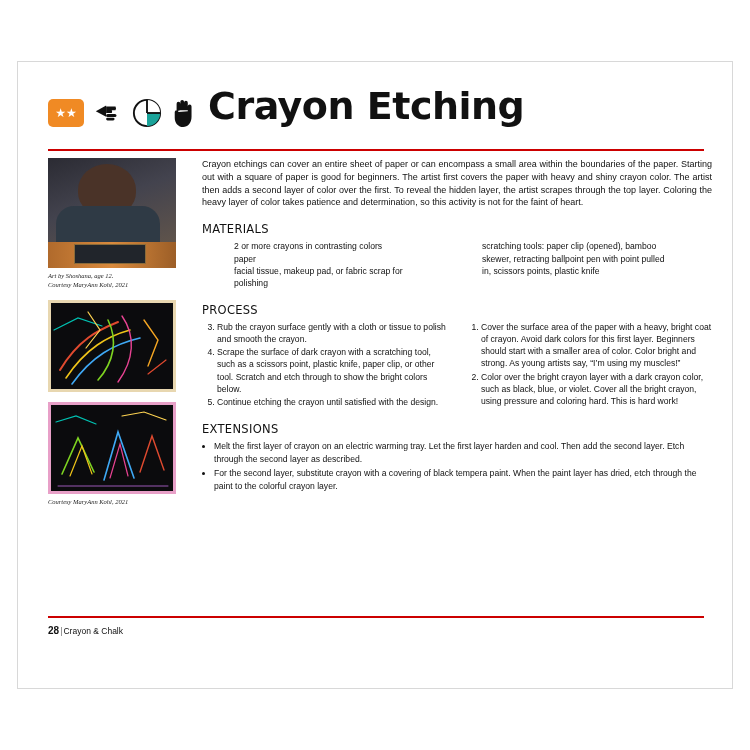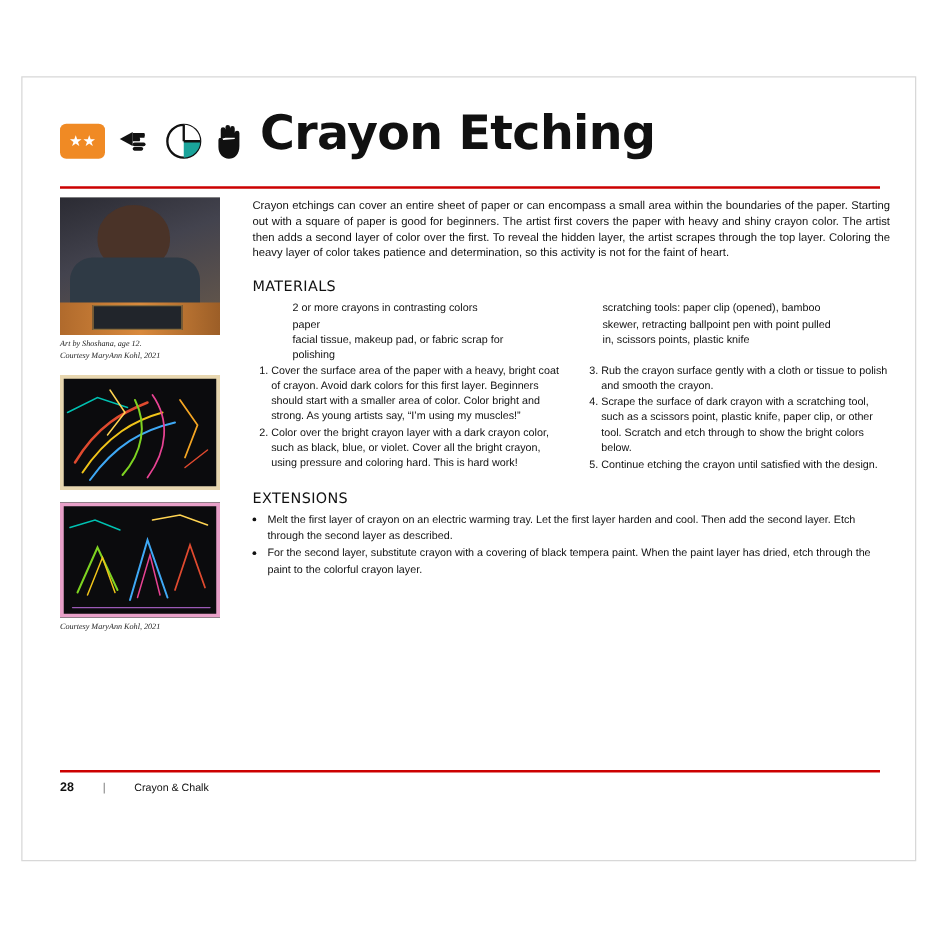--- a/index.html
+++ b/index.html
@@ -177,21 +177,21 @@
     width: 656px;
     height: 1.5px;
     background: #cc0000;
   }
   .footer {
     position: absolute;
     left: 0;
     top: 533px;
     display: flex;
     align-items: baseline;
-    gap: 23px;
+    gap: 1px;
   }
   .pg-num {
     font-size: 10px;
     font-weight: bold;
     color: #111;
   }
   .pg-sep { font-size: 9px; color: #777; }
   .pg-sect { font-size: 8.5px; color: #111; }
 
   
@@ -309,34 +309,35 @@
         <div class="two-col">
           <div class="mat-text" style="white-space:pre-line;margin-left:32px;">2 or more crayons in contrasting colors
 paper
 facial tissue, makeup pad, or fabric scrap for
    polishing</div>
           <div class="mat-text" style="white-space:pre-line;">scratching tools: paper clip (opened), bamboo
    skewer, retracting ballpoint pen with point pulled
    in, scissors points, plastic knife</div>
         </div>
 
+        <h2 class="sec">PROCESS</h2>
         <div class="two-col">
-          <div>
-            <ol class="proc" start="1">
-              <li>Cover the surface area of the paper with a heavy, bright coat of crayon. Avoid dark colors for this first layer. Beginners should start with a smaller area of color. Color bright and strong. As young artists say, “I’m using my muscles!”</li>
-              <li>Color over the bright crayon layer with a dark crayon color, such as black, blue, or violet. Cover all the bright crayon, using pressure and coloring hard. This is hard work!</li>
-            </ol>
-          </div>
           <div>
             <ol class="proc" start="3">
               <li>Rub the crayon surface gently with a cloth or tissue to polish and smooth the crayon.</li>
               <li>Scrape the surface of dark crayon with a scratching tool, such as a scissors point, plastic knife, paper clip, or other tool. Scratch and etch through to show the bright colors below.</li>
               <li>Continue etching the crayon until satisfied with the design.</li>
             </ol>
           </div>
+          <div>
+            <ol class="proc" start="1">
+              <li>Cover the surface area of the paper with a heavy, bright coat of crayon. Avoid dark colors for this first layer. Beginners should start with a smaller area of color. Color bright and strong. As young artists say, “I’m using my muscles!”</li>
+              <li>Color over the bright crayon layer with a dark crayon color, such as black, blue, or violet. Cover all the bright crayon, using pressure and coloring hard. This is hard work!</li>
+            </ol>
+          </div>
         </div>
 
         <h2 class="sec">EXTENSIONS</h2>
         <ul class="ext">
           <li>Melt the first layer of crayon on an electric warming tray. Let the first layer harden and cool. Then add the second layer. Etch through the second layer as described.</li>
           <li>For the second layer, substitute crayon with a covering of black tempera paint. When the paint layer has dried, etch through the paint to the colorful crayon layer.</li>
         </ul>
       </div>
     </div>
 

